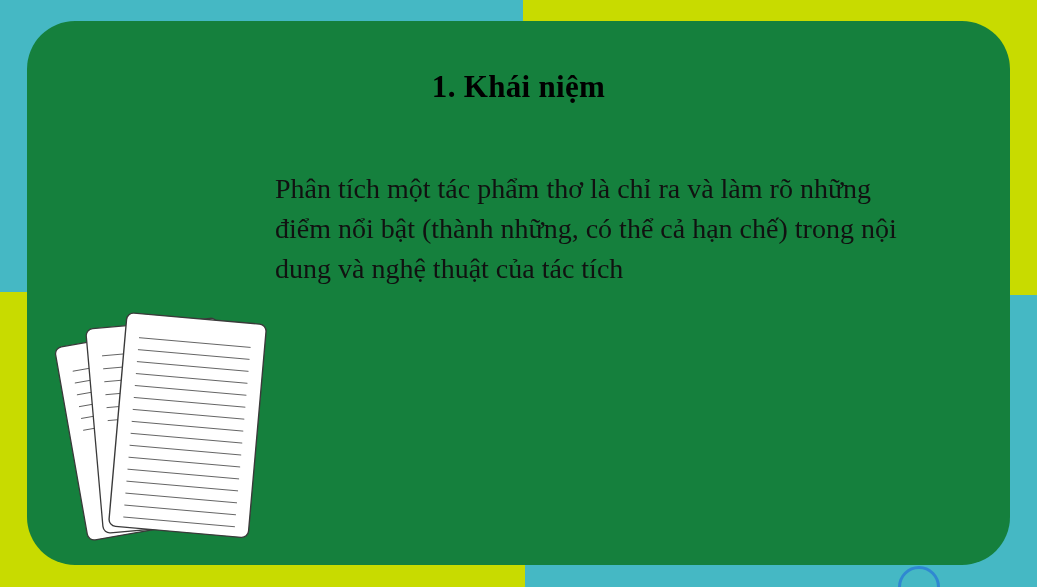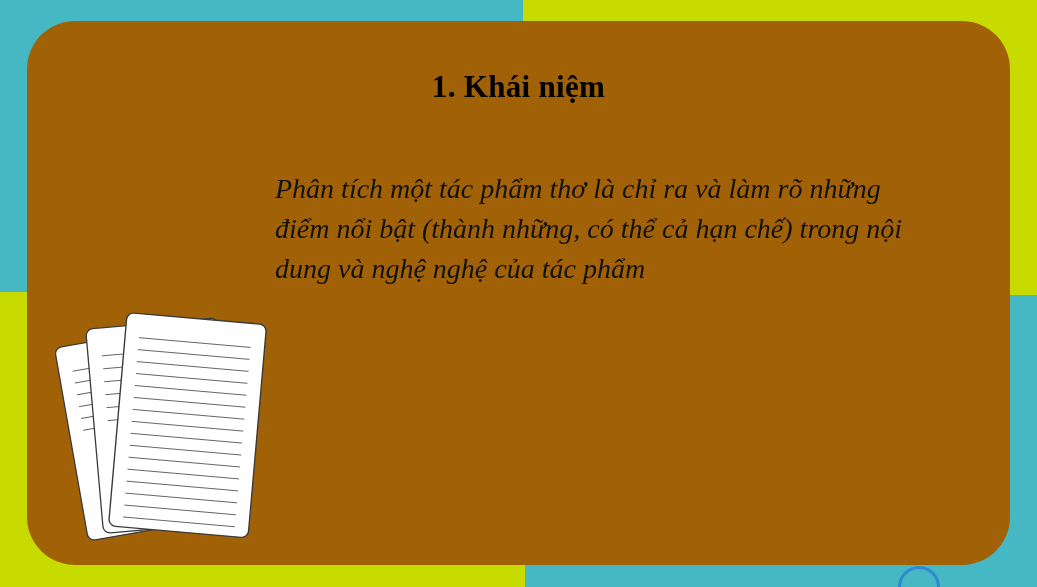--- a/index.html
+++ b/index.html
@@ -37,21 +37,21 @@
     opacity: 0.85;
   }
 
   
   #card {
     position: absolute;
     left: 27px;
     top: 21px;
     width: 983px;
     height: 544px;
-    background: #a16207;
+    background: #15803d;
     border-radius: 48px;
     box-sizing: border-box;
     overflow: hidden;
   }
 
   
   #slide-title {
     position: absolute;
     left: 0;
     top: 48px;
@@ -67,21 +67,21 @@
   #body-text {
     position: absolute;
     left: 248px;
     top: 148px;
     width: 715px;
     font-size: 28px;
     line-height: 40px;
     color: #111111;
     text-align: left;
   }
-  #body-text .body-line { display: block; white-space: nowrap; font-style: italic; }
+  #body-text .body-line { display: block; white-space: nowrap; }
 
   
   #papers {
     position: absolute;
     left: 18px;
     bottom: -30px;
     width: 280px;
     height: 290px;
     pointer-events: none;
   }
@@ -98,21 +98,21 @@
 
   <div id="circle-accent"></div>
 
   <div id="card">
 
     <div id="slide-title">1. Khái niệm</div>
 
     <div id="body-text">
       <span class="body-line">Phân tích một tác phẩm thơ là chỉ ra và làm rõ những</span>
       <span class="body-line">điểm nổi bật (thành những, có thể cả hạn chế) trong nội</span>
-      <span class="body-line">dung và nghệ nghệ của tác phẩm</span>
+      <span class="body-line">dung và nghệ thuật của tác tích</span>
     </div>
 
     <svg id="papers" viewBox="0 0 280 290">
 
       <g transform="rotate(-10 140 150)">
         <rect x="30" y="22" width="128" height="196" rx="7" ry="7" fill="#ffffff" stroke="#3a3a3a" stroke-width="1.3"></rect>
         <g stroke="#5a5a5a" stroke-width="0.9">
           <line x1="44" y1="48" x2="144" y2="48"></line>
           <line x1="44" y1="60" x2="144" y2="60"></line>
           <line x1="44" y1="72" x2="144" y2="72"></line>

